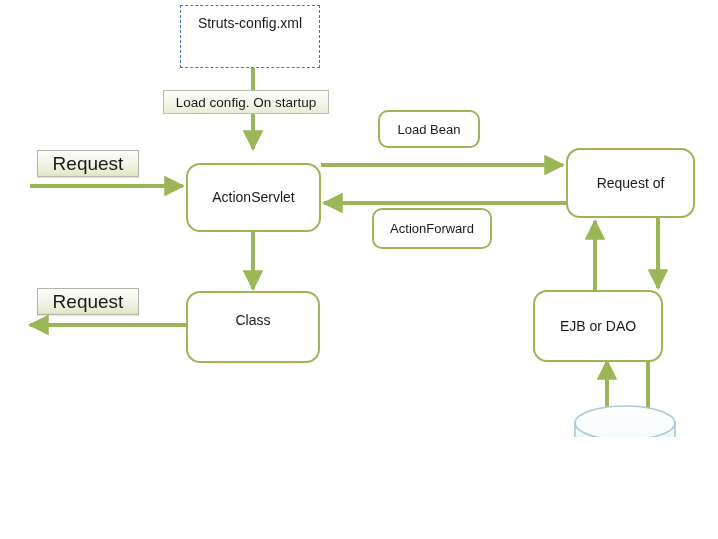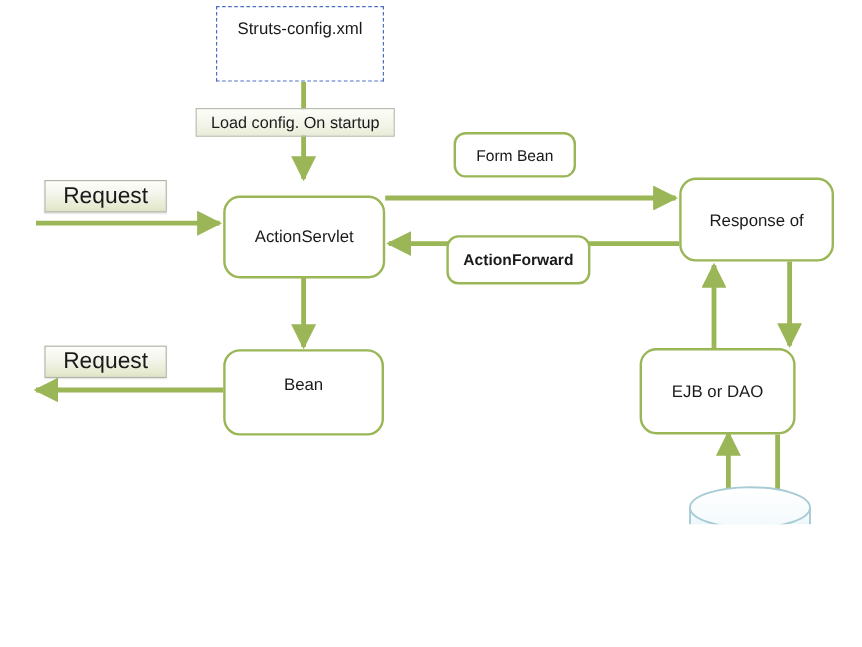--- a/index.html
+++ b/index.html
@@ -147,33 +147,33 @@
 
   <div class="node chip" style="left:37px; top:288px; width:102px; height:27px;">
     <span>Request</span>
   </div>
 
   <div class="node proc" style="left:186px; top:151px; width:135px; height:69px;margin-top:12px;">
     <span>ActionServlet</span>
   </div>
 
   <div class="node tag" style="left:378px; top:110px; width:102px; height:38px;">
-    <span>Form Bean</span>
+    <span>Load Bean</span>
   </div>
 
-  <div class="node tag" style="left:372px; top:196px; width:120px; height:41px;font-weight:bold;">
+  <div class="node tag" style="left:372px; top:208px; width:120px; height:41px;">
     <span>ActionForward</span>
   </div>
 
   <div class="node proc two-line" style="left:566px; top:148px; width:129px; height:70px;">
-    <span>Response of</span>
+    <span>Request of</span>
   </div>
 
   <div class="node proc two-line view-box" style="left:186px; top:291px; width:134px; height:72px;">
-    <span>Bean</span>
+    <span>Class</span>
   </div>
 
   <div class="node proc" style="left:533px; top:290px; width:130px; height:72px;">
     <span>EJB or DAO</span>
   </div>
 
   <div class="node" style="left:575px; top:406px; width:100px; height:117px; z-index:1;">
     
   </div>
 

